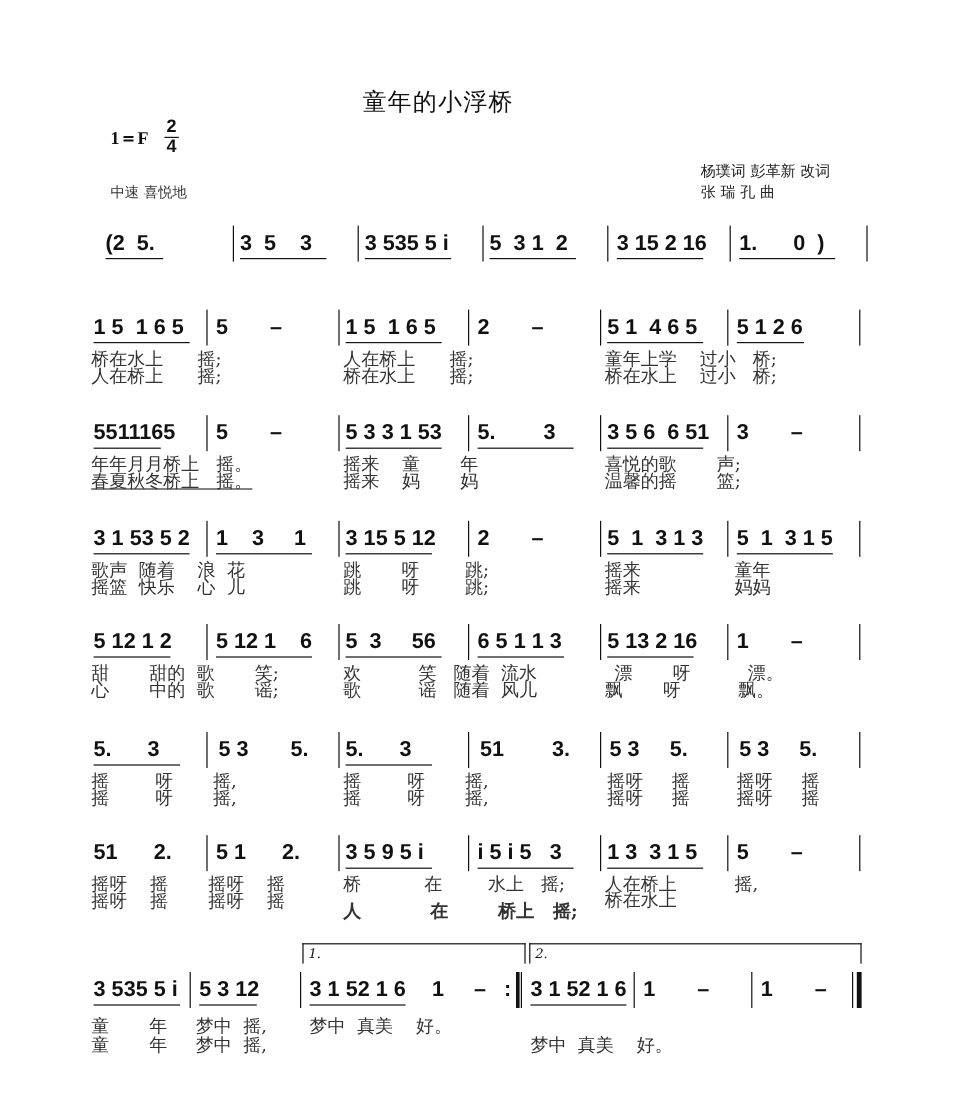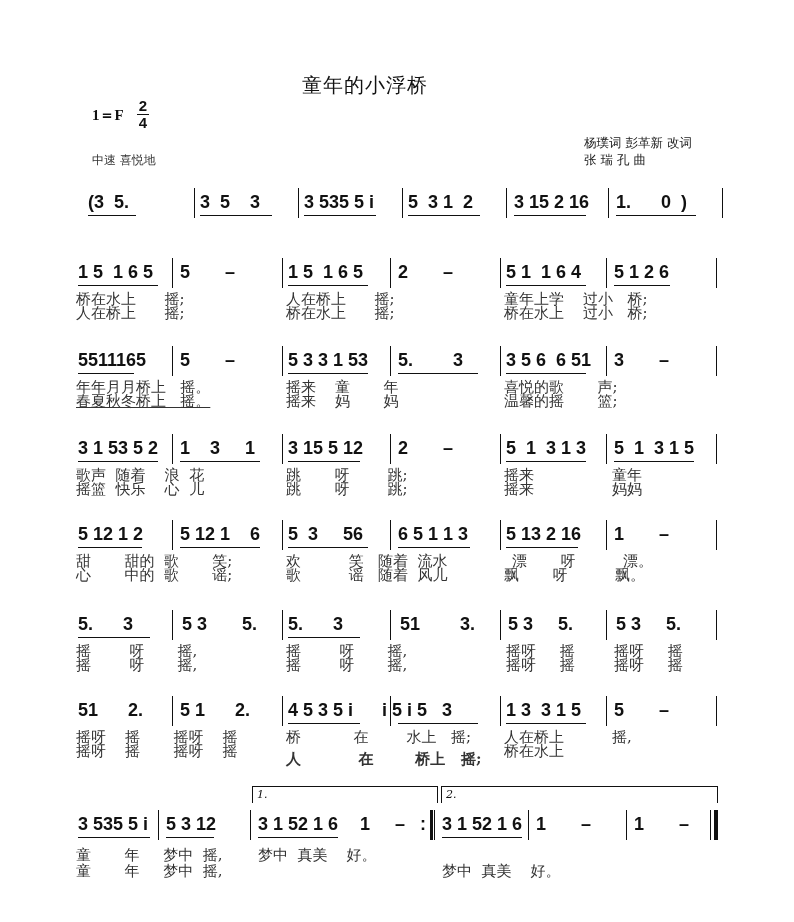--- a/index.html
+++ b/index.html
@@ -39,21 +39,21 @@
     <div>4</div>
   </div>
   <div class="tempo">中速  喜悦地</div>
   <div class="credits">
     <div>杨璞词  彭革新  改词</div>
     <div>张      瑞      孔 曲</div>
   </div>
 
   <div id="score">
       <div class="row" style="top: 192px;">
-        <div class="notes" style="left: 88px;">(3  5.</div>
+        <div class="notes" style="left: 88px;">(2  5.</div>
         <div class="ul" style="left: 88px; top: 23px; width: 48px;"></div>
         <div class="notes" style="left: 200px;">3  5    3</div>
         <div class="ul" style="left: 200px; top: 23px; width: 72px;"></div>
         <div class="notes" style="left: 304px;">3 535 5 i</div>
         <div class="ul" style="left: 304px; top: 23px; width: 72px;"></div>
         <div class="notes" style="left: 408px;">5  3 1  2</div>
         <div class="ul" style="left: 408px; top: 23px; width: 72px;"></div>
         <div class="notes" style="left: 514px;">3 15 2 16</div>
         <div class="ul" style="left: 514px; top: 23px; width: 72px;"></div>
         <div class="notes" style="left: 616px;">1.      0  )</div>
@@ -65,21 +65,21 @@
         <div class="barline" style="left: 608px;"></div>
         <div class="barline" style="left: 722px;"></div>
       </div>
       <div class="row" style="top: 262px;">
         <div class="notes" style="left: 78px;">1 5  1 6 5</div>
         <div class="ul" style="left: 78px; top: 23px; width: 80px;"></div>
         <div class="notes" style="left: 180px;">5       –</div>
         <div class="notes" style="left: 288px;">1 5  1 6 5</div>
         <div class="ul" style="left: 288px; top: 23px; width: 80px;"></div>
         <div class="notes" style="left: 398px;">2       –</div>
-        <div class="notes" style="left: 506px;">5 1  1 6 4</div>
+        <div class="notes" style="left: 506px;">5 1  4 6 5</div>
         <div class="ul" style="left: 506px; top: 23px; width: 80px;"></div>
         <div class="notes" style="left: 614px;">5 1 2 6</div>
         <div class="ul" style="left: 614px; top: 23px; width: 56px;"></div>
         <div class="barline" style="left: 172px;"></div>
         <div class="barline" style="left: 282px;"></div>
         <div class="barline" style="left: 390px;"></div>
         <div class="barline" style="left: 500px;"></div>
         <div class="barline" style="left: 606px;"></div>
         <div class="barline" style="left: 716px;"></div>
         <div class="lyric" style="left: 76px; top: 30px;">桥在水上      摇;</div>
@@ -185,23 +185,23 @@
         <div class="lyric" style="left: 506px; top: 30px;">摇呀     摇</div>
         <div class="lyric" style="left: 614px; top: 30px;">摇呀     摇</div>
         <div class="lyric" style="left: 76px; top: 44px;">摇        呀       摇,</div>
         <div class="lyric" style="left: 286px; top: 44px;">摇        呀       摇,</div>
         <div class="lyric" style="left: 506px; top: 44px;">摇呀     摇</div>
         <div class="lyric" style="left: 614px; top: 44px;">摇呀     摇</div>
       </div>
       <div class="row" style="top: 700px;">
         <div class="notes" style="left: 78px;">51      2.</div>
         <div class="notes" style="left: 180px;">5 1      2.</div>
-        <div class="notes" style="left: 288px;">4 5 3 5 i</div>
+        <div class="notes" style="left: 288px;">3 5 9 5 i</div>
         <div class="ul" style="left: 288px; top: 23px; width: 72px;"></div>
-        <div class="notes" style="left: 382px;">i 5 i 5   3</div>
+        <div class="notes" style="left: 398px;">i 5 i 5   3</div>
         <div class="ul" style="left: 398px; top: 23px; width: 80px;"></div>
         <div class="notes" style="left: 506px;">1 3  3 1 5</div>
         <div class="ul" style="left: 506px; top: 23px; width: 80px;"></div>
         <div class="notes" style="left: 614px;">5       –</div>
         <div class="barline" style="left: 172px;"></div>
         <div class="barline" style="left: 282px;"></div>
         <div class="barline" style="left: 390px;"></div>
         <div class="barline" style="left: 500px;"></div>
         <div class="barline" style="left: 606px;"></div>
         <div class="barline" style="left: 716px;"></div>

